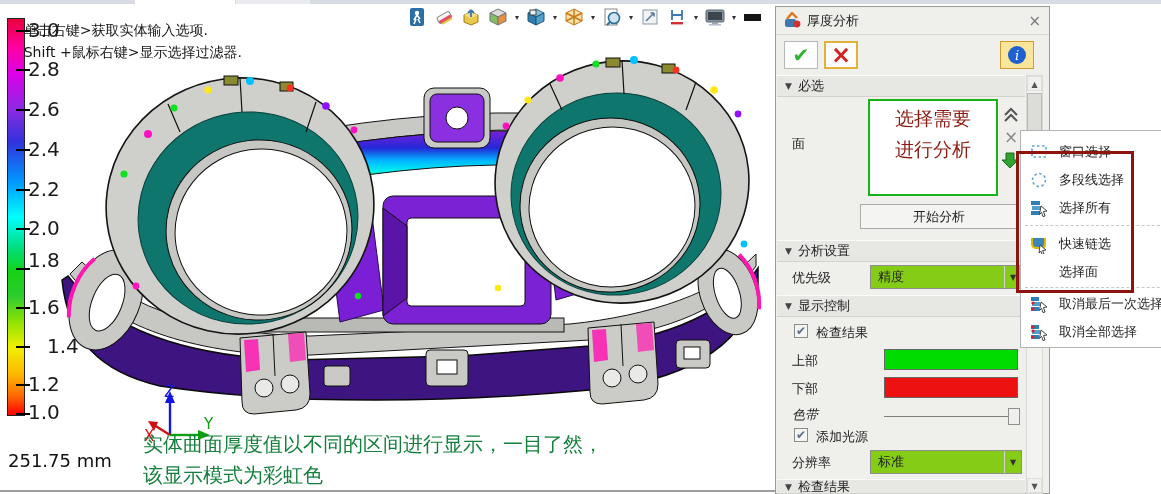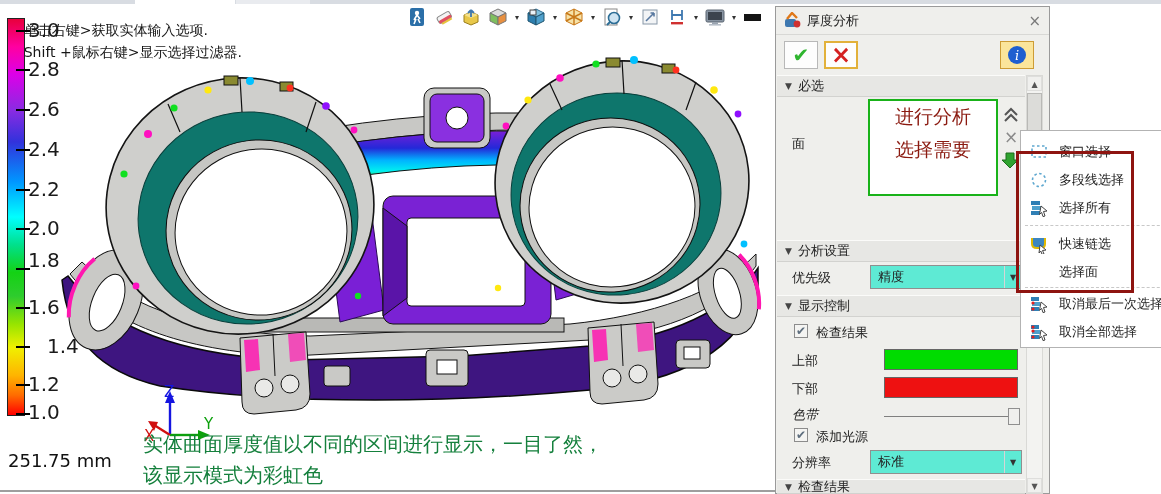--- a/index.html
+++ b/index.html
@@ -34,21 +34,21 @@
   
   .panel { left:775px; top:6px; width:275px; height:488px; background:#EFEFEC;
            border:1px solid #9A9A9A; font-size:13px; color:#222; }
   .ptitle { left:0; top:0; width:273px; height:28px; border-bottom:1px solid #D8D8D5;
             display:flex; align-items:center; padding:0 8px; gap:6px; }
   .pbtn { border:1px solid #B8B8B8; background:#FDFDFD; width:34px; height:28px;
           display:flex; align-items:center; justify-content:center; }
   .sechead { left:1px; width:248px; height:22px; background:#E7E7E4; border-top:1px solid #FBFBF9;
              border-bottom:1px solid #D2D2CF; display:flex; align-items:center; gap:6px; padding-left:8px; }
   .sechead .arr { font-size:9px; color:#444; }
-  .dropdown { background:#5eead4; border:1px solid #8F8F8F; height:24px; display:flex;
+  .dropdown { background:#84cc16; border:1px solid #8F8F8F; height:24px; display:flex;
               align-items:center; padding-left:7px; }
   .dropdown .dd { margin-left:auto; width:17px; height:100%; display:flex; align-items:center;
                   justify-content:center; font-size:8px; color:#333; border-left:1px solid #D5D5D5; }
   .cbx { width:14px; height:14px; background:#F4F4F2; border:1px solid #8C8C8C; color:#5E6E7E;
          font-size:12px; line-height:12px; text-align:center; }
   .swatch { width:134px; height:21px; border:1px solid #666; }
   .greenbox { left:92px; top:92px; width:130px; height:97px; border:2px solid #19B219; background:#FFF;
               color:#8B1A10; font-size:19px; line-height:31px; text-align:center; }
   .startbtn { left:84px; top:197px; width:158px; height:25px; background:#F4F4F2;
               border:1px solid #ABABA9; text-align:center; line-height:23px; }
@@ -349,32 +349,35 @@
     </div>
 
     <div class="abs sechead" style="top:68px;">
       <span class="arr">▼</span>
       <span>必选</span>
     </div>
 
     <div class="abs" style="left:16px;top:128px;">面</div>
 
     <div class="abs greenbox">
+      <div style="margin-top:2px;">选择需要</div>
       <div>进行分析</div>
-      <div style="margin-top:2px;">选择需要</div>
     </div>
 
     <svg class="abs" style="left:226px;top:99px;" width="18" height="18">
       <path d="M3 9 L9 3 L15 9 M3 15 L9 9 L15 15" stroke="#555" stroke-width="2" fill="none"></path>
     </svg>
     <div class="abs" style="left:228px;top:120px;color:#8A8A8A;font-size:17px;">×</div>
     <svg class="abs" style="left:225px;top:144px;" width="19" height="19">
       <polygon points="5,2 13,2 13,9 17,9 9,17 1,9 5,9" fill="#2FA32F" stroke="#1C6E1C"></polygon>
     </svg>
 
+    <div class="abs startbtn">
+      <span>开始分析</span>
+    </div>
 
     <div class="abs sechead" style="top:233px;">
       <span class="arr">▼</span>
       <span>分析设置</span>
     </div>
     <div class="abs" style="left:16px;top:262px;">优先级</div>
     <div class="abs dropdown" style="left:94px;top:258px;width:152px;">
       <span>精度</span>
       <span class="dd">▼</span>
     </div>

